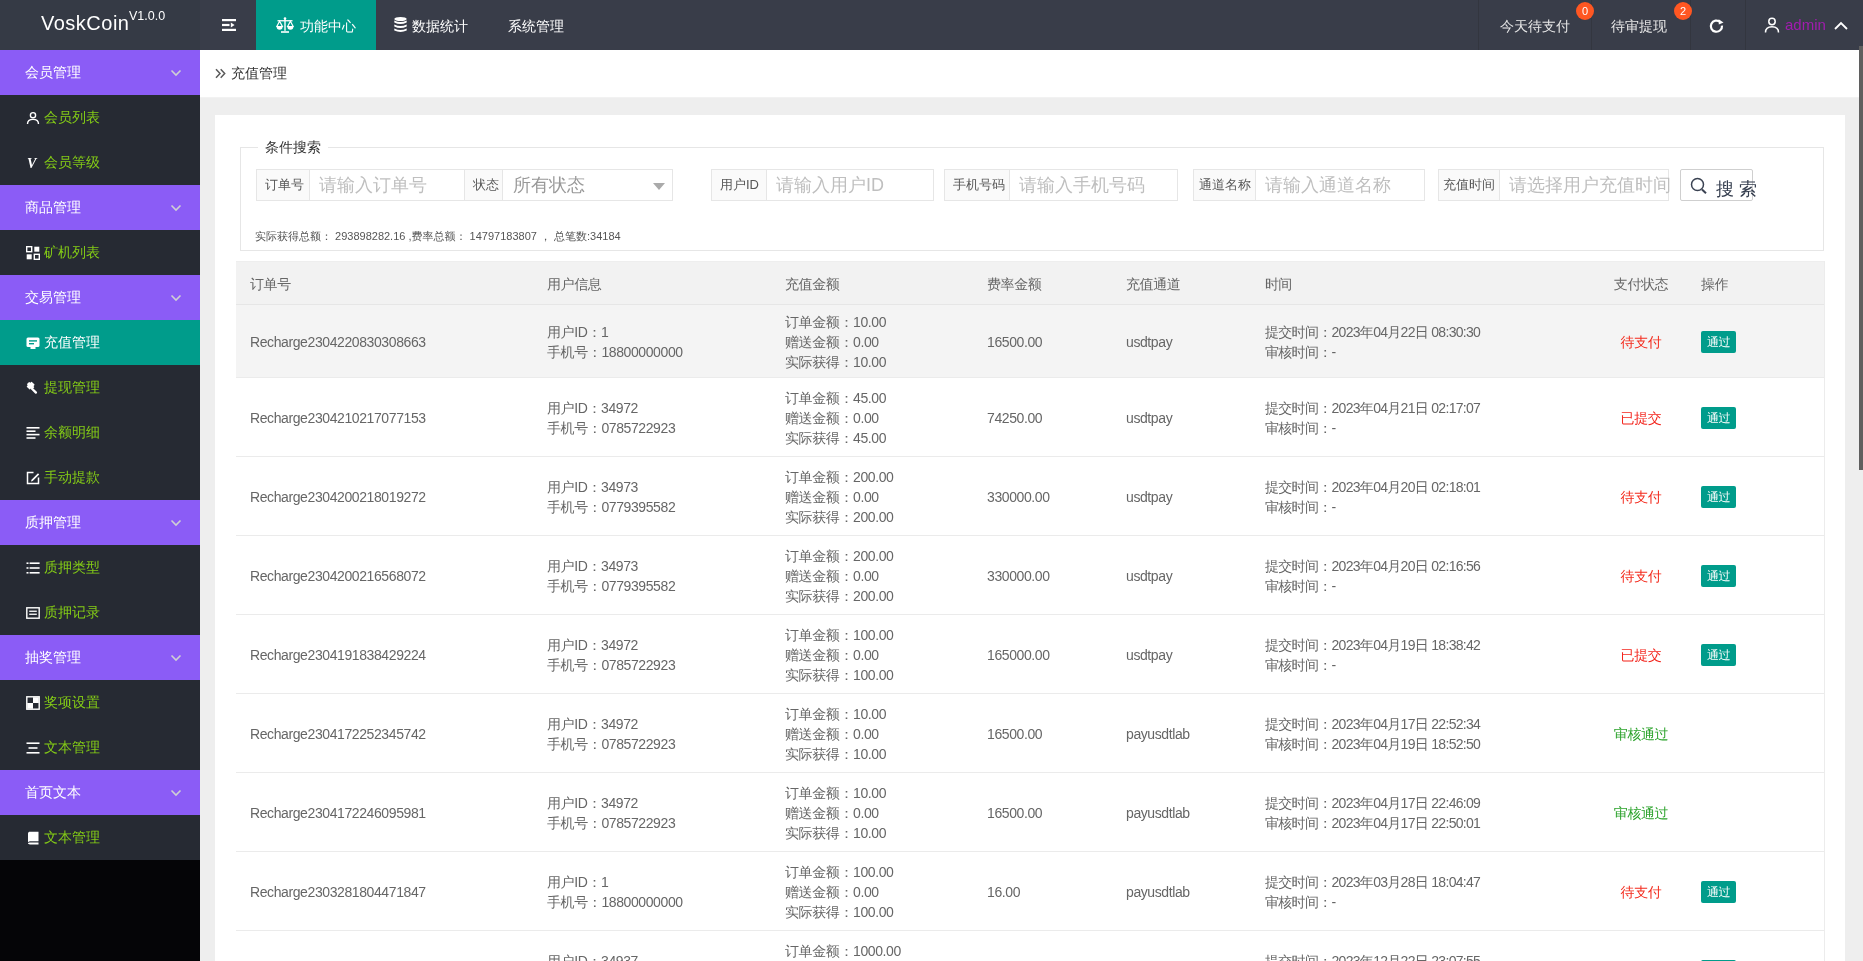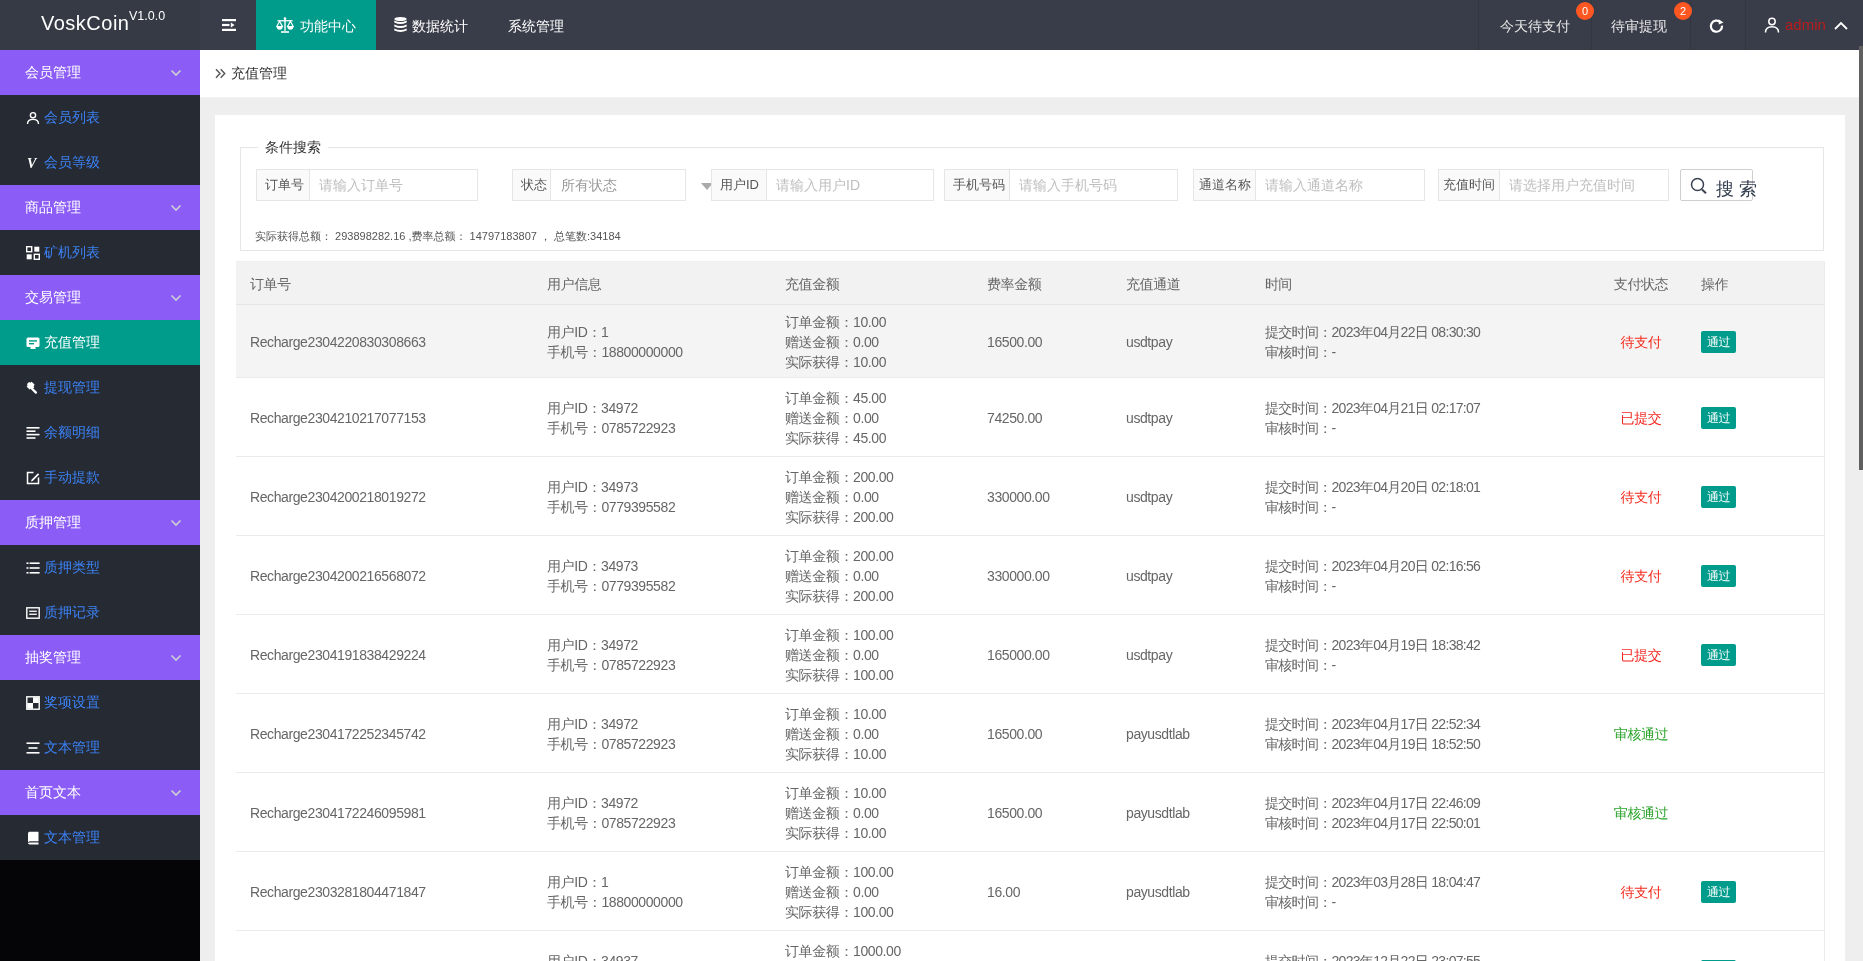--- a/index.html
+++ b/index.html
@@ -18,38 +18,38 @@
 #tab1 span { position:absolute; left:44px; top:18px; }
 .navtxt { position:absolute; top:18px; color:#fff; font-size:14px; white-space:nowrap; }
 .hr-item { position:absolute; top:0; height:50px; color:#e8e8e8; font-size:14px; }
 .badge { position:absolute; width:18px; height:18px; background:#ff5722; border-radius:50%; color:#fff; font-size:11px; text-align:center; line-height:18px; }
 .hsep { position:absolute; top:0; width:1px; height:50px; background:#33363f; }
 
 
 #side { position:absolute; left:0; top:50px; width:200px; height:911px; background:#050507; }
 .m-item { position:relative; width:200px; height:45px; color:#fff; font-size:14px; }
 .m-parent { background:#8b5cf6; }
-.m-child { background:#262a33; color:#3b82f6; }
+.m-child { background:#262a33; color:#84cc16; }
 .m-active { background:#009c8b; color:#fff; }
 .m-parent .t { position:absolute; left:25px; top:50%; transform:translateY(-50%); }
 .m-child .t { position:absolute; left:44px; top:50%; transform:translateY(-50%); }
 .m-ico { position:absolute; left:26px; top:50%; transform:translateY(-50%); width:14px; height:14px; }
 .chev { position:absolute; right:18px; top:50%; transform:translateY(-50%); width:12px; height:12px; }
 
 
 #crumb { position:absolute; left:200px; top:50px; width:1663px; height:48px; background:#fff; border-bottom:1px solid #f2f2f2; }
 #crumb .txt { position:absolute; left:31px; top:15px; font-size:14px; color:#333; }
 #card { position:absolute; left:215px; top:115px; width:1630px; height:846px; background:#fff; }
 
 
 #fs { position:absolute; left:240px; top:147px; width:1584px; height:104px; border:1px solid #e6e6e6; }
 #fs-legend { position:absolute; left:258px; top:137px; background:#fff; padding:0 7px; font-size:14px; color:#333; height:20px; line-height:20px; }
 .grp { position:absolute; top:169px; height:32px; border:1px solid #e6e6e6; background:#fff; }
 .grp .lab { position:absolute; left:0; top:0; bottom:0; background:#fafafa; border-right:1px solid #e6e6e6; font-size:13px; color:#575757; line-height:30px; padding-left:8px; white-space:nowrap; overflow:hidden; }
-.grp .ph { position:absolute; top:0; bottom:0; font-size:14px; color:#bfbfbf; line-height:30px; white-space:nowrap; }
+.grp .ph { position:absolute; top:0; bottom:0; font-size:18px; color:#bfbfbf; line-height:30px; white-space:nowrap; }
 #btn-search { position:absolute; left:1680px; top:169px; width:73px; height:32px; border:1px solid #cfcfcf; border-radius:2px; background:#fff; font-size:14px; color:#333c4d; }
 #btn-search span { position:absolute; left:35px; top:7px; letter-spacing:5px; font-size:18px; white-space:nowrap; }
 #totals { position:absolute; left:255px; top:229px; font-size:11px; color:#555; }
 
 
 #tbl { position:absolute; left:236px; top:261px; width:1588px; height:749px; }
 .trow { position:absolute; left:0; width:1588px; border-bottom:1px solid #ebebeb; background:#fff; }
 .th { background:#f2f2f2; border-top:1px solid #eee; border-bottom:1px solid #e6e6e6; color:#666; }
 .gray { background:#f4f4f4; }
 .cell { position:absolute; top:calc(50% + 1px); transform:translateY(-50%); font-size:14px; color:#666; line-height:20px; white-space:nowrap; letter-spacing:-0.4px; }
@@ -100,21 +100,21 @@
       <path d="M12.2 4.0 A5.6 5.6 0 1 0 14.0 7.6" fill="none" stroke="#fff" stroke-width="2.2"></path>
       <path d="M10.6 1.2 L15.5 4.4 L10.8 6.5 Z" fill="#fff"></path>
     </svg>
   </div>
 <div id="usr" class="abs" style="left: 1763px; top: 16px; width: 18px; height: 18px;">
     <svg viewBox="0 0 18 18">
       <circle cx="9" cy="5.5" r="3.2" fill="none" stroke="#fff" stroke-width="1.5"></circle>
       <path d="M2.5 16.5 C2.5 12.5 5.5 10.7 9 10.7 C12.5 10.7 15.5 12.5 15.5 16.5" fill="none" stroke="#fff" stroke-width="1.5"></path>
     </svg>
   </div>
-<div class="hr-item" style="left:1785px; top:16px; font-size:15px; color:#b91c1c;">admin</div>
+<div class="hr-item" style="left:1785px; top:16px; font-size:15px; color:#a21caf;">admin</div>
 <div id="uchev" class="abs" style="left: 1834px; top: 21px; width: 14px; height: 9px;">
     <svg viewBox="0 0 14 9">
       <path d="M1 8 L7 2 L13 8" fill="none" stroke="#fff" stroke-width="1.8"></path>
     </svg>
   </div>
 
 <div id="side">
     <div class="m-item m-parent">
       <span class="t">会员管理</span>
       <span class="chev">
@@ -299,21 +299,21 @@
   </div>
 
 <div id="card"></div>
 <div id="fs"></div>
 <div id="fs-legend">条件搜索</div>
 
 <div class="grp" style="left:256px; width:222px;">
   <div class="lab" style="width:53px;">订单号</div>
   <div class="ph" style="left:62px;">请输入订单号</div>
 </div>
-<div class="grp" style="left:512px; width:174px;">
+<div class="grp" style="left:464px; width:209px;">
   <div class="lab" style="width:38px;">状态</div>
   <div class="ph" style="left:48px; color:#999;">所有状态</div>
   <div class="abs" style="left:188px; top:13px; width:0; height:0; border-left:6px solid transparent; border-right:6px solid transparent; border-top:7px solid #aaa;"></div>
 </div>
 <div class="grp" style="left:711px; width:223px;">
   <div class="lab" style="width:55px;">用户ID</div>
   <div class="ph" style="left:64px;">请输入用户ID</div>
 </div>
 <div class="grp" style="left:944px; width:234px;">
   <div class="lab" style="width:65px;">手机号码</div>

